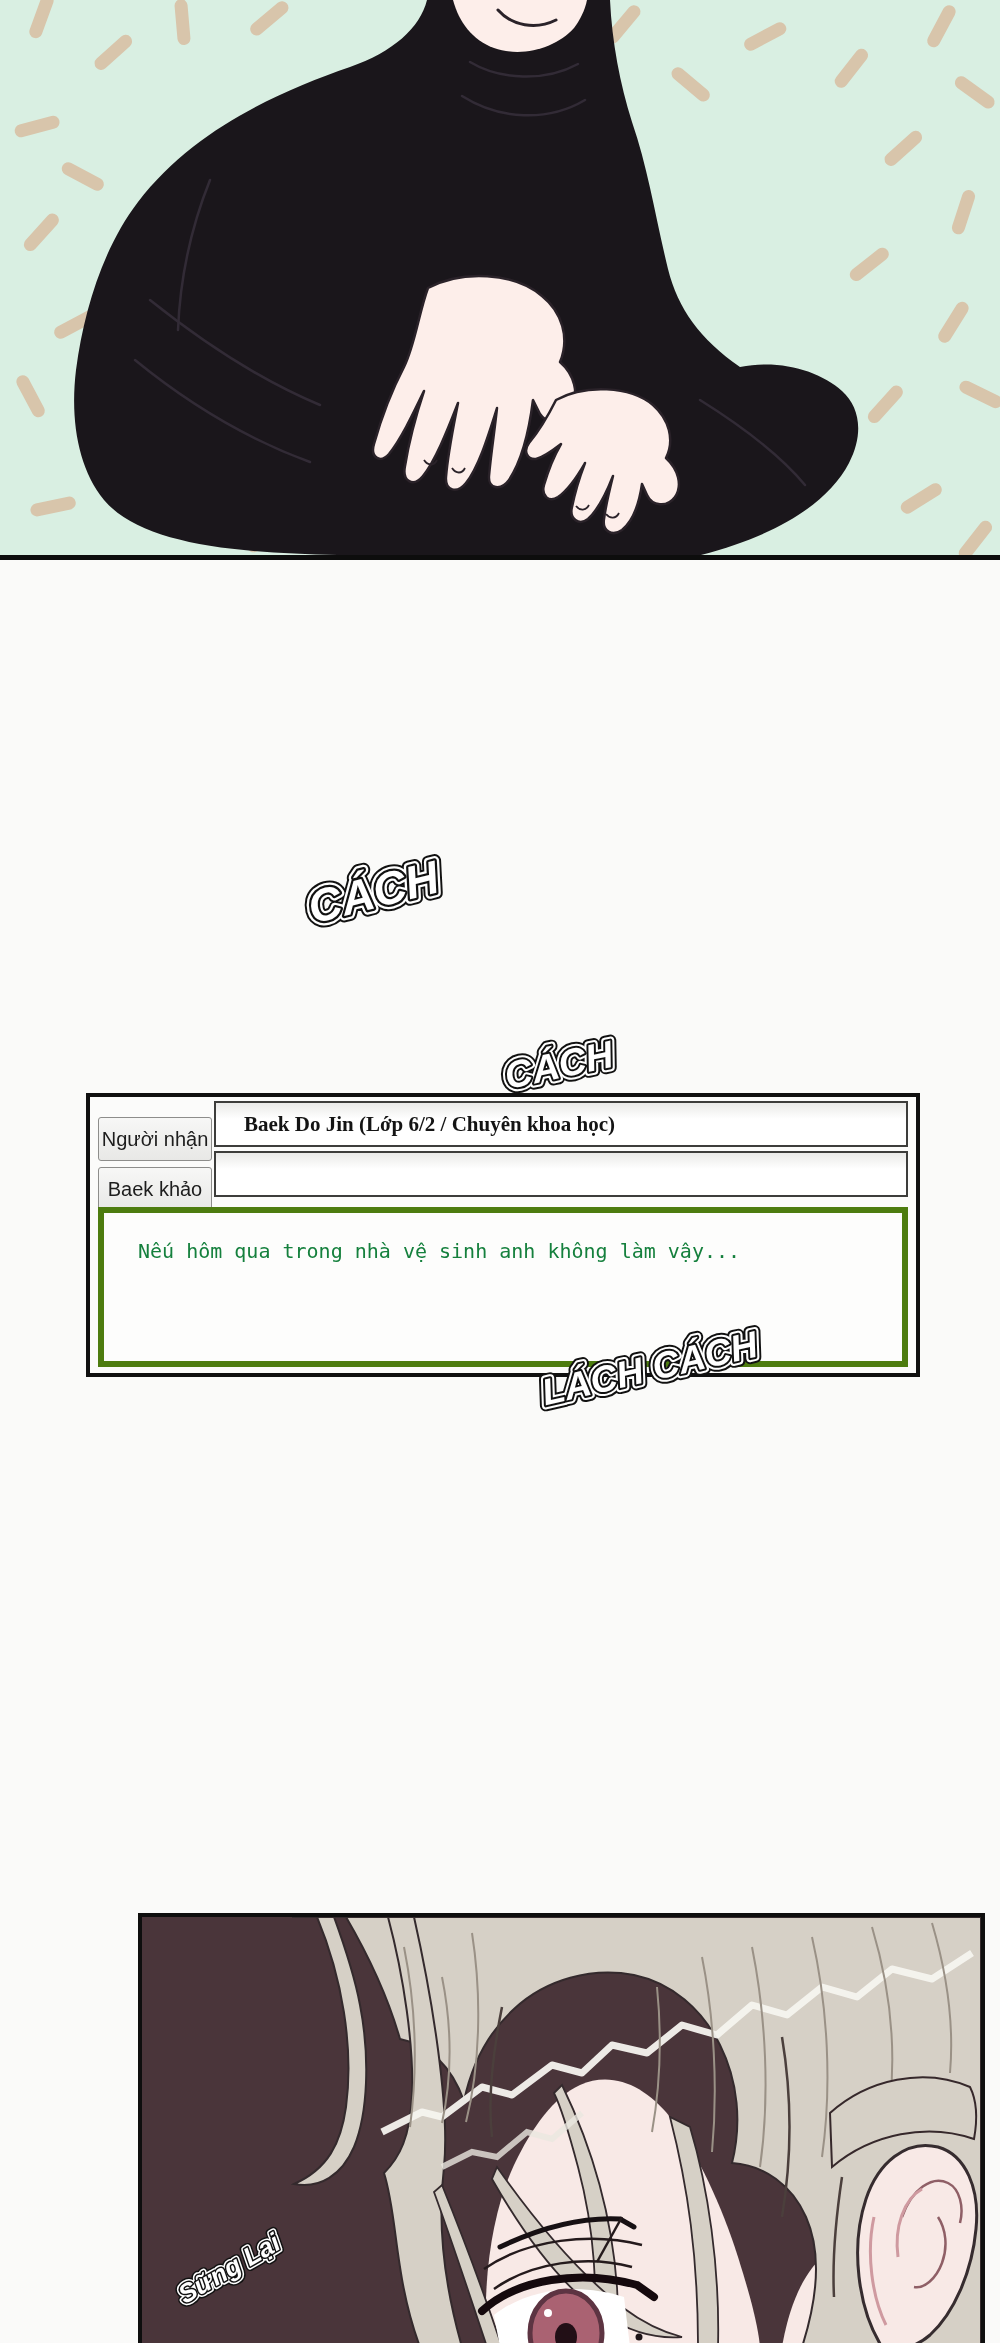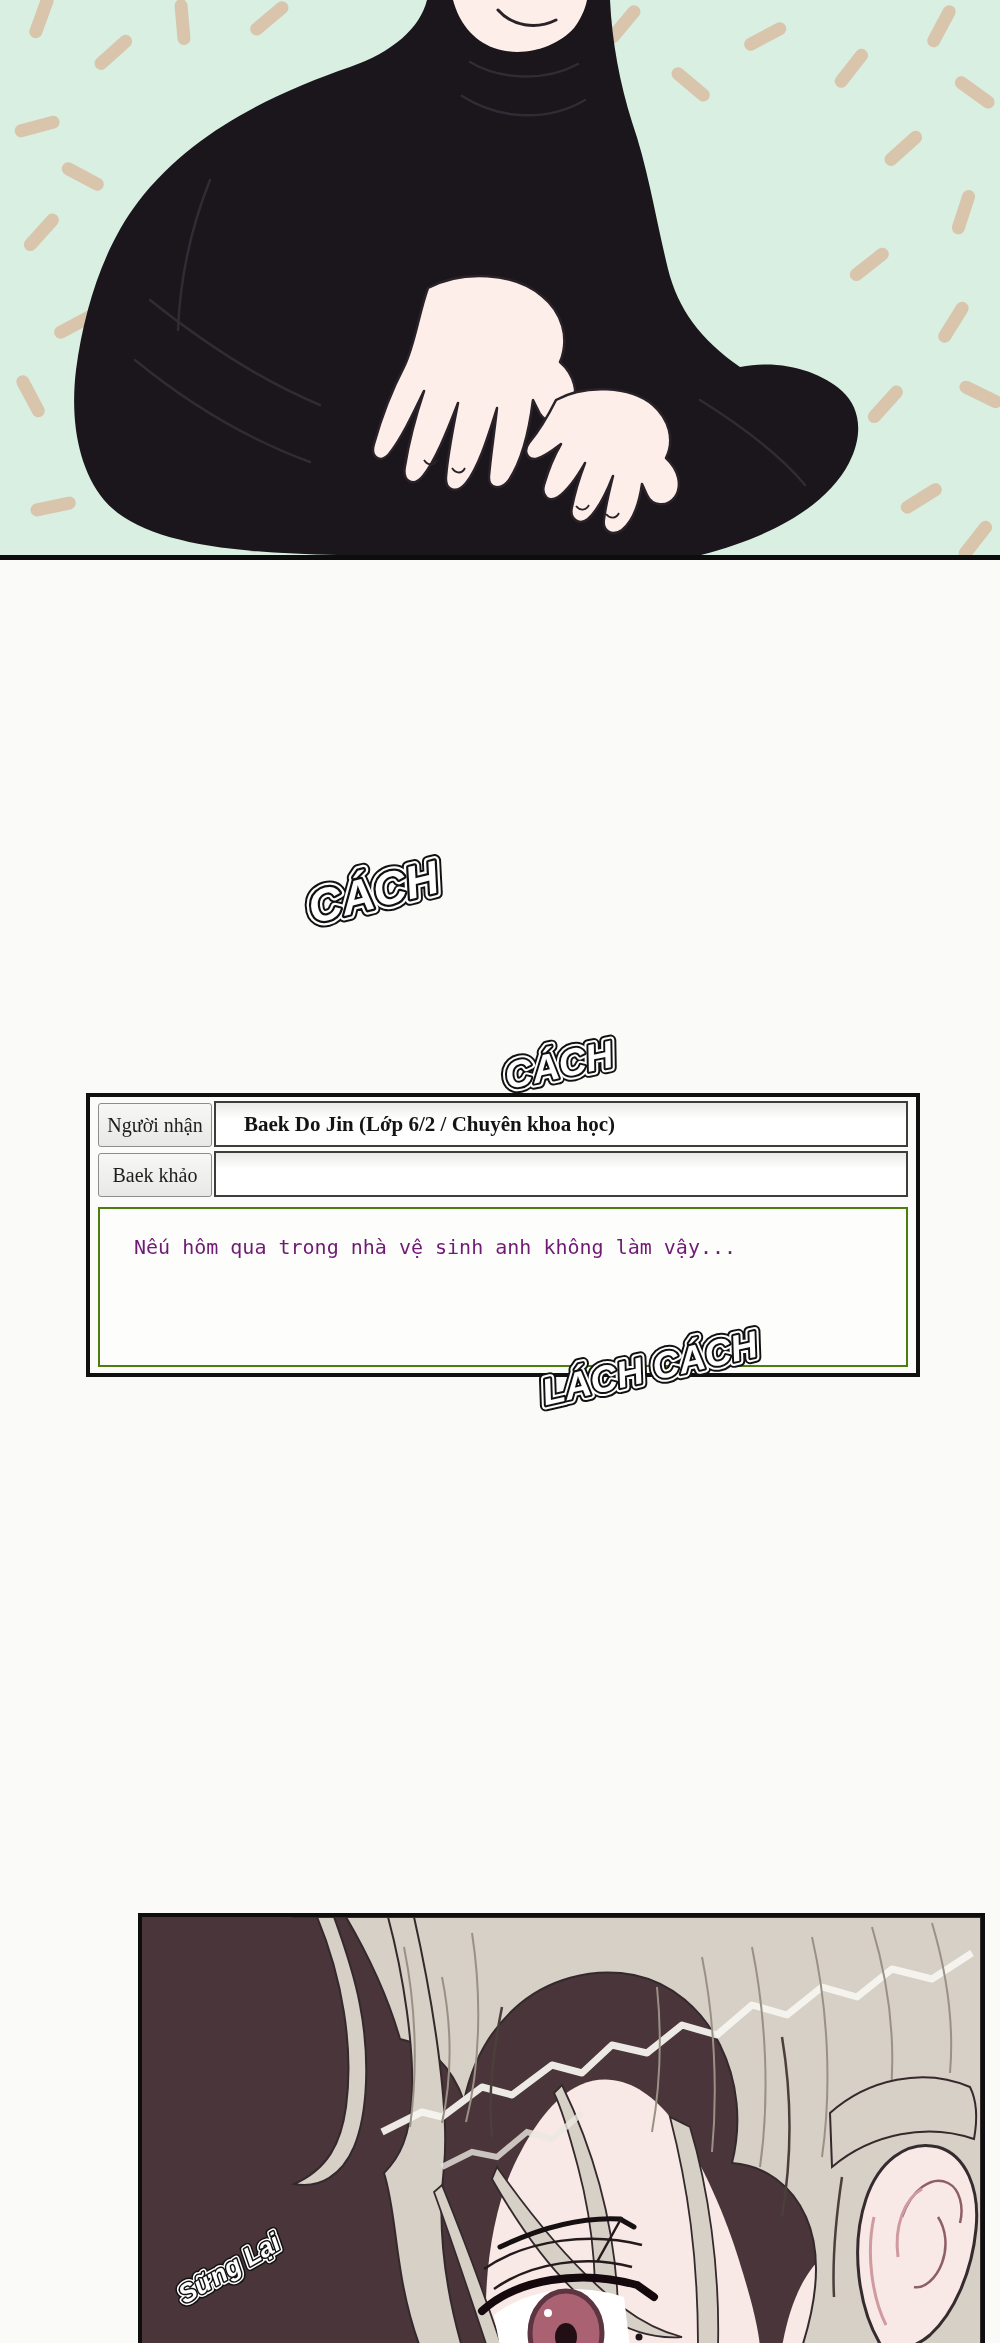--- a/index.html
+++ b/index.html
@@ -24,41 +24,41 @@
   
   #compose-form{
     position:absolute;left:86px;top:1093px;width:826px;height:276px;
     border:4px solid #101010;background:#fbfbfa;z-index:3;
   }
   .form-label{
     position:absolute;left:8px;width:112px;height:42px;
     background:linear-gradient(#f7f7f6,#e8e8e6);
     border:1px solid #8d8d8b;border-radius:3px;
     display:flex;align-items:center;justify-content:center;
-    font-family:Liberation Serif, serif;
-    font-size:20px;color:#1d1d1d;
+    font-family:Liberation Sans, sans-serif;
+    font-size:20px;color:#1d1d1d;margin-top:14px;
   }
   #label-recipient{top:6px;}
   #label-cc{top:56px;}
   .form-field{
     position:absolute;left:124px;right:8px;height:42px;
     border:2px solid #3d3d3b;
     background:linear-gradient(#eaeae8,#ffffff 38%);
     display:flex;align-items:center;
     padding-left:28px;
     font-family:"Liberation Serif","DejaVu Serif",serif;
     font-weight:700;font-size:21px;color:#141414;
   }
   #field-recipient{top:4px;}
   #field-cc{top:54px;}
   #message-box{
     position:absolute;left:8px;right:8px;top:110px;bottom:6px;
-    border:2px solid #4d7c0f;background:#fdfdfc;
+    border:6px solid #4d7c0f;background:#fdfdfc;
     font-family:"DejaVu Sans Mono","Liberation Mono",monospace;
-    font-size:20px;color:#701a75;
+    font-size:20px;color:#15803d;
     padding:26px 10px 0 34px;box-sizing:border-box;
   }
   
   #panel-bottom{
     position:absolute;left:138px;top:1913px;width:839px;height:430px;
     border:4px solid #0e0e0e;border-bottom:none;
     box-sizing:content-box;background:#4a353a;overflow:hidden;
   }
   #panel-bottom svg{display:block;}
 </style>

